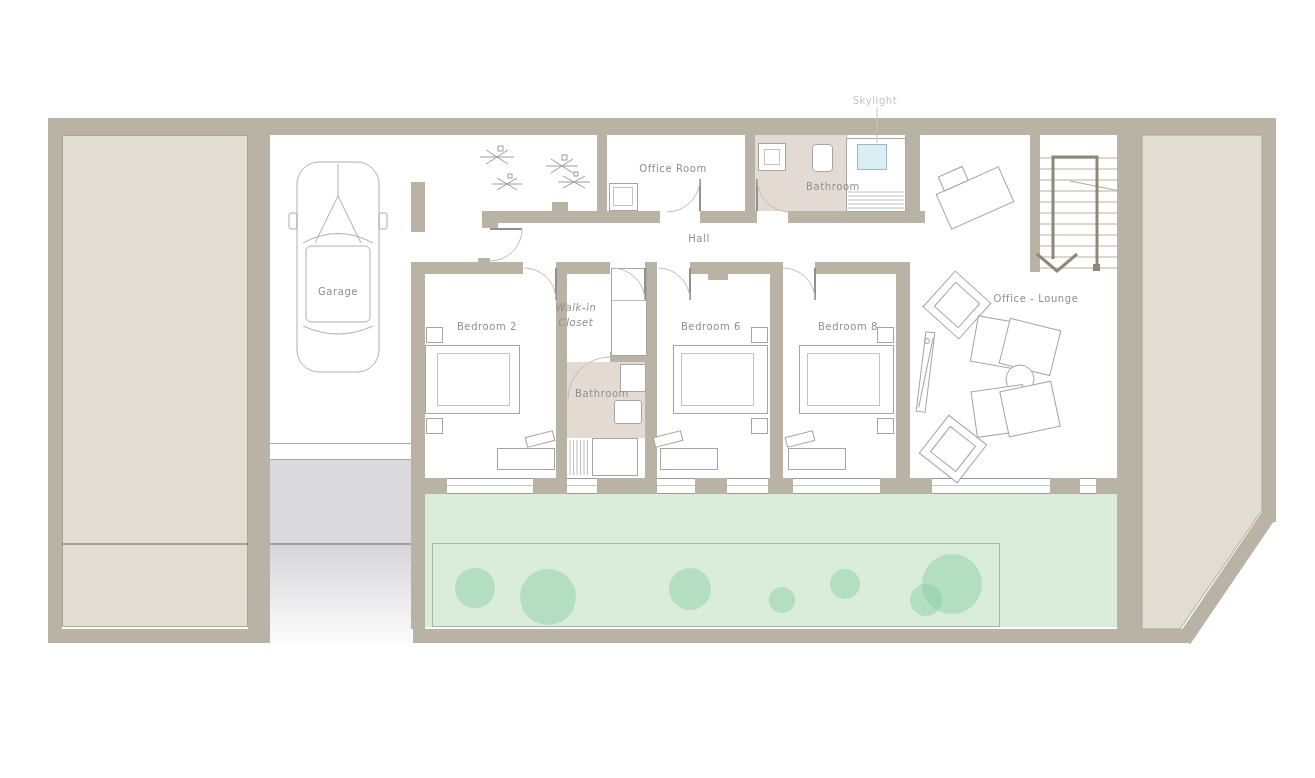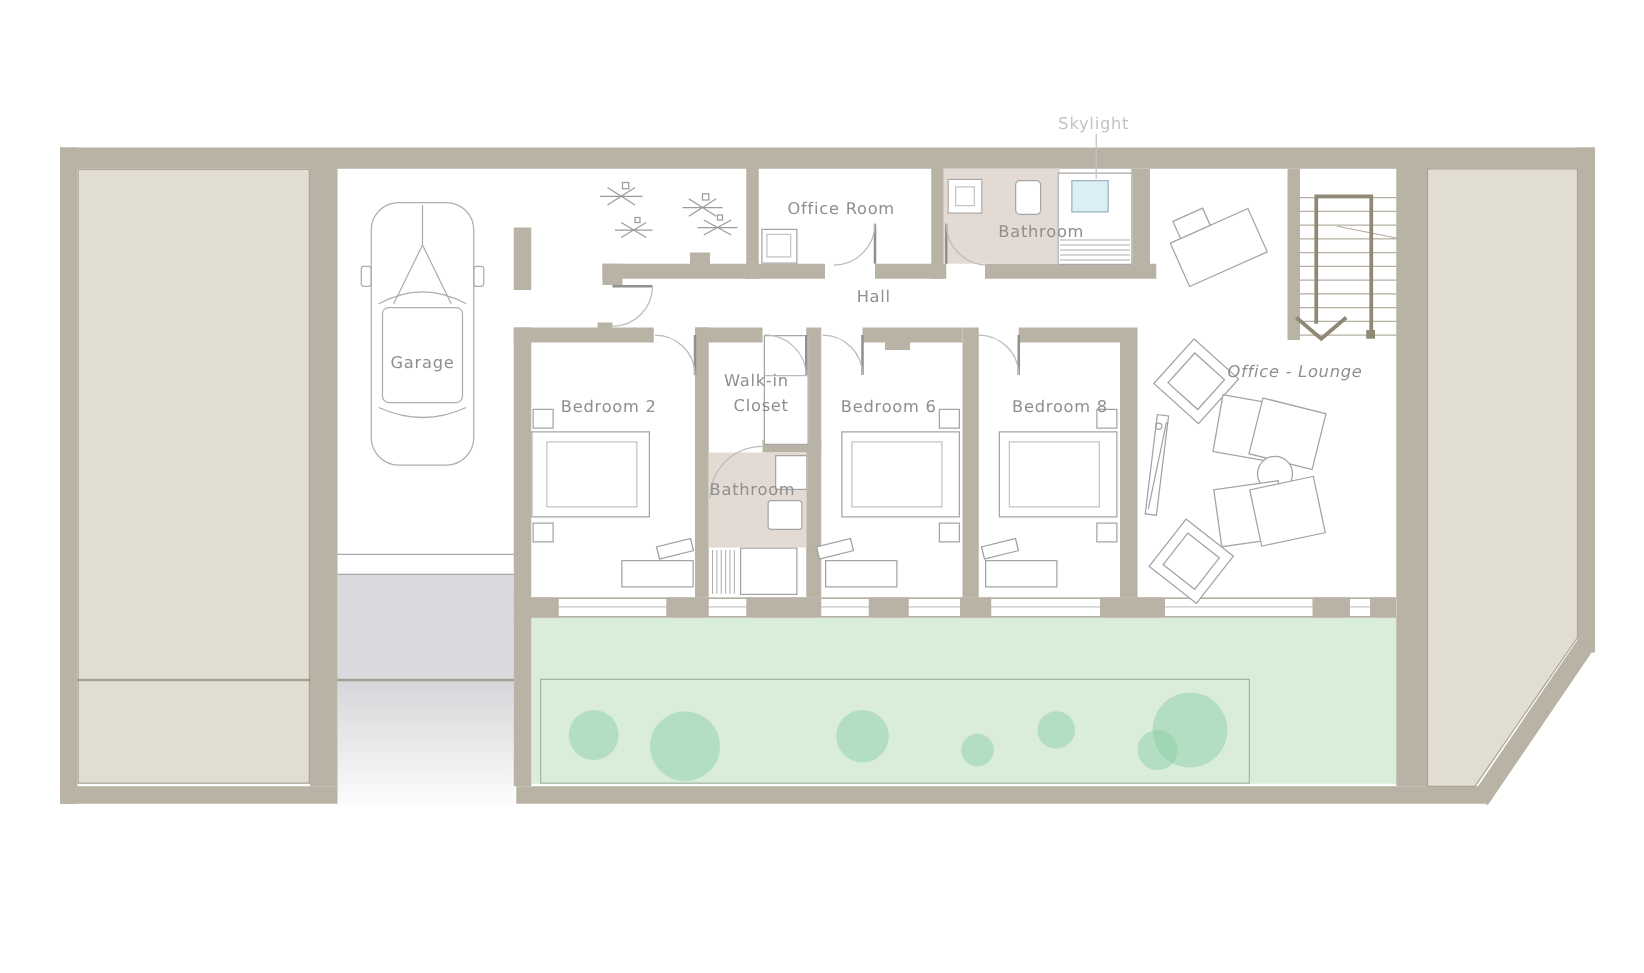--- a/index.html
+++ b/index.html
@@ -5,22 +5,22 @@
   html,body{margin:0;padding:0;background:#fff;}
   *{box-sizing:border-box;}
   .stage{position:relative;width:1315px;height:778px;background:#ffffff;overflow:hidden;
          font-family:"DejaVu Sans", sans-serif;}
   .abs{position:absolute;}
   .w{position:absolute;background:#b9b3a5;}
   .panel{position:absolute;background:#e1ddd3;border:1px solid #aba596;}
   .beige{position:absolute;background:#e4dad4;}
   .fix{position:absolute;background:#fff;border:1px solid #a5a5a5;}
   .fix2{position:absolute;background:#fff;border:1px solid #c3c3c3;}
-  .lbl{position:absolute;transform:translate(-50%,-50%);font-size:13px;letter-spacing:.6px;
-       color:#8f8f8f;white-space:nowrap;text-align:right;line-height:1.5;}
+  .lbl{position:absolute;transform:translate(-50%,-50%);font-size:10px;letter-spacing:.6px;
+       color:#8f8f8f;white-space:nowrap;text-align:center;line-height:1.5;}
   .lbl.wrap{white-space:normal;width:62px;}
   .lbl.faint{color:#c3c3c3;}
   .tree{position:absolute;border-radius:50%;background:rgba(138,205,166,.48);}
   svg{position:absolute;left:0;top:0;pointer-events:none;}
 </style>
 </head>
 <body>
 
 <div class="stage">
 
@@ -218,20 +218,20 @@
         </g>
       <circle cx="927" cy="341" r="2.5" fill="none"></circle>
     </g>
   </svg>
 
   <div class="lbl" style="left:338px;top:291px;">Garage</div>
   <div class="lbl" style="left:673px;top:168px;">Office Room</div>
   <div class="lbl" style="left:833px;top:186px;">Bathroom</div>
   <div class="lbl" style="left:699px;top:238px;">Hall</div>
   <div class="lbl" style="left:487px;top:326px;">Bedroom 2</div>
-  <div class="lbl wrap" style="left:600px;top:315px;">Walk-in Closet</div>
+  <div class="lbl wrap" style="left:576px;top:315px;font-style:italic;">Walk-in Closet</div>
   <div class="lbl" style="left:602px;top:393px;">Bathroom</div>
   <div class="lbl" style="left:711px;top:326px;">Bedroom 6</div>
   <div class="lbl" style="left:848px;top:326px;">Bedroom 8</div>
-  <div class="lbl" style="left:1036px;top:298px;font-style:italic;">Office - Lounge</div>
+  <div class="lbl" style="left:1036px;top:298px;">Office - Lounge</div>
   <div class="lbl faint" style="left:875px;top:100px;">Skylight</div>
 
 </div>
 
 </body></html>

